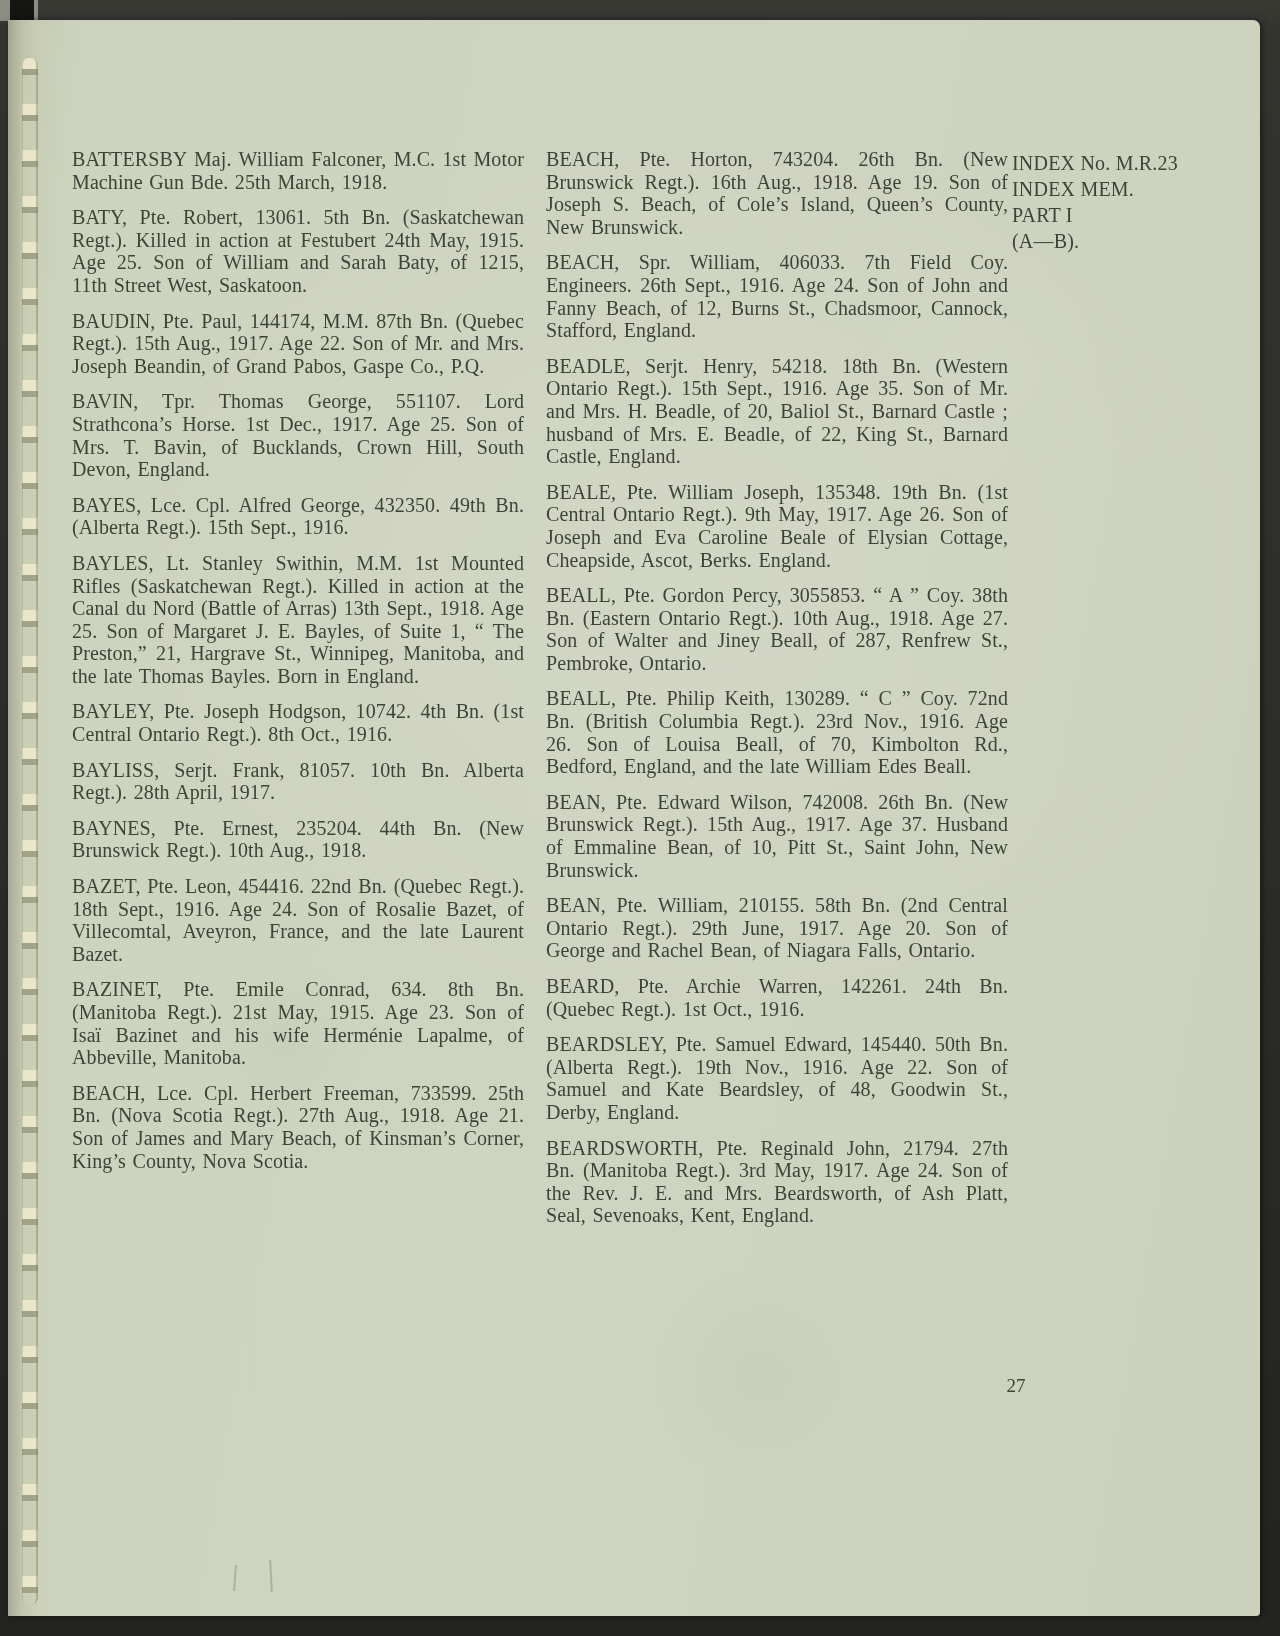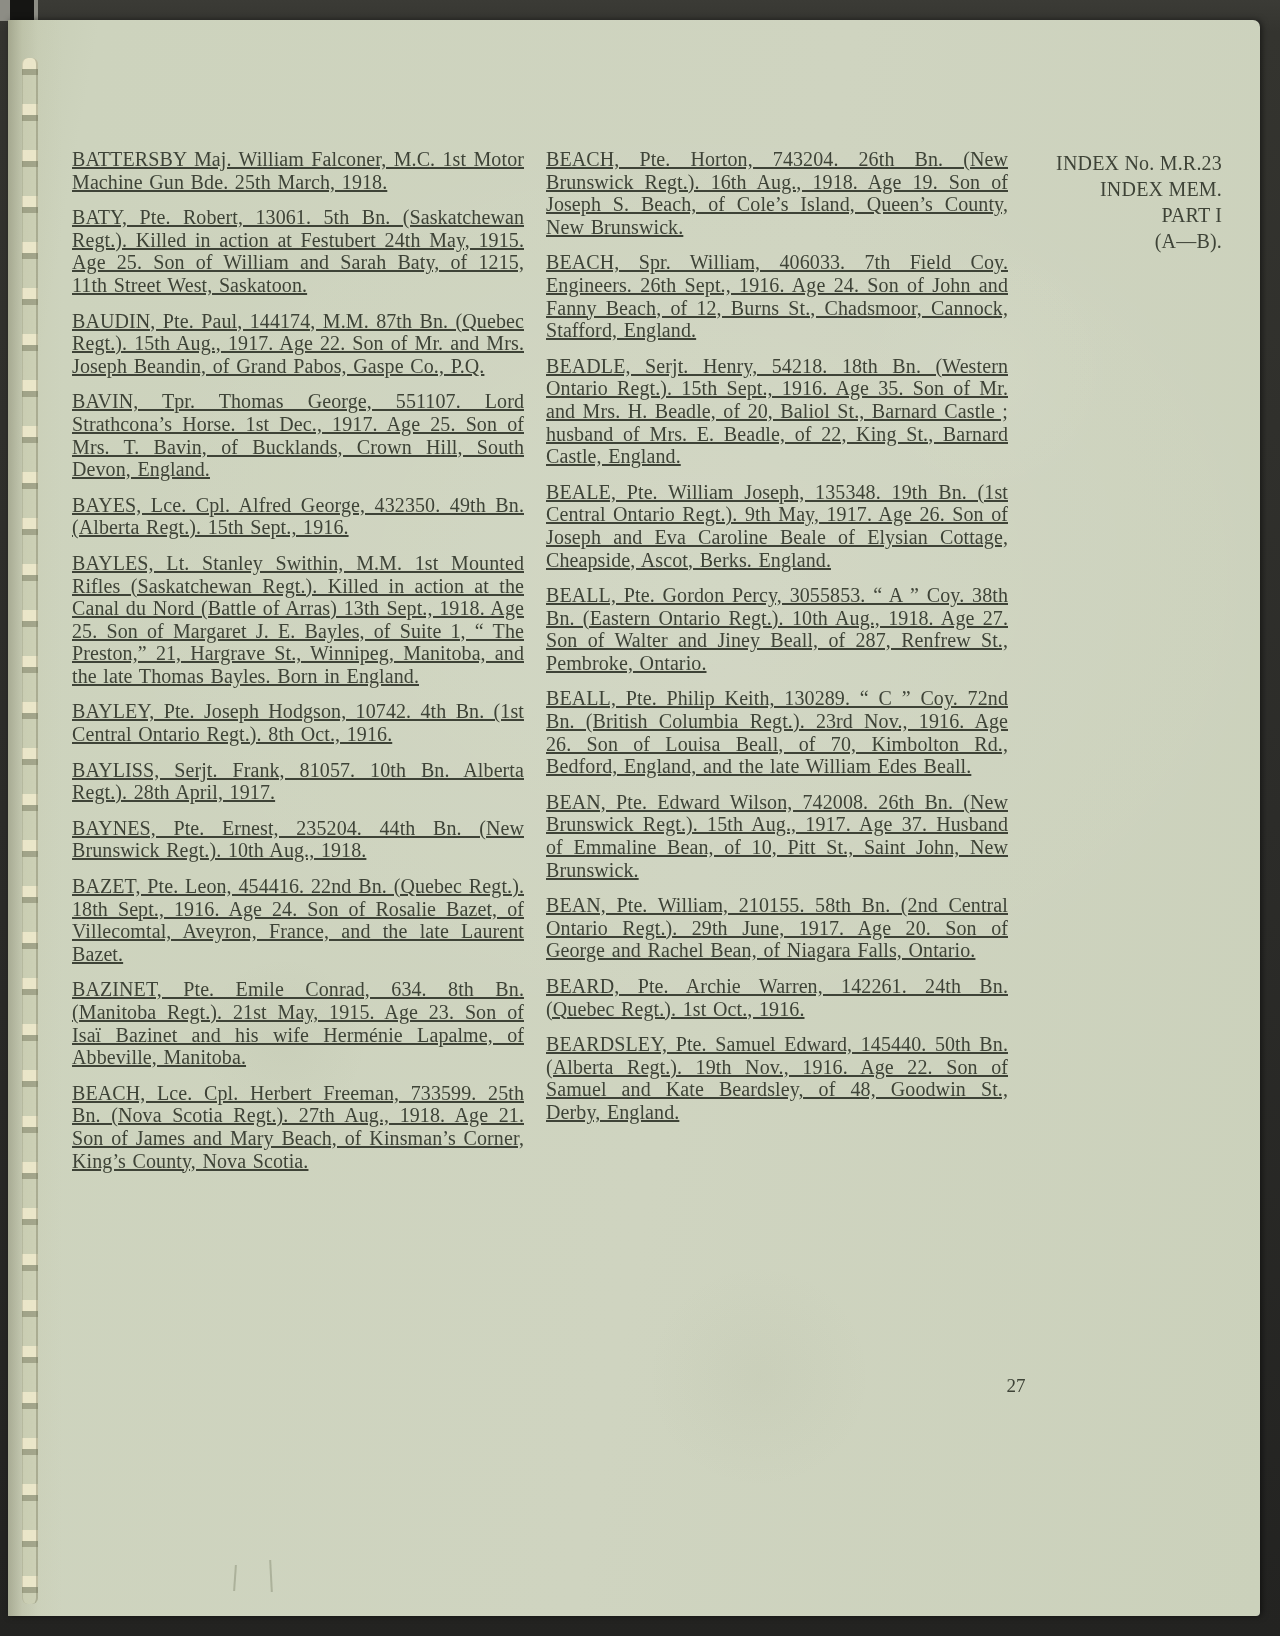--- a/index.html
+++ b/index.html
@@ -66,31 +66,29 @@
     pointer-events: none;
   }
   .col {
     position: absolute;
     top: 128px;
     font-size: 20px;
     line-height: 22.6px;
     letter-spacing: 0.1px;
     word-spacing: 1.5px;
     text-align: justify;
-    text-decoration: underline;
   }
   .col p { margin-bottom: 13px; }
   .col-left  { left: 64px;  width: 452px; }
   .col-right { left: 538px; width: 462px; }
   .index-block {
     position: absolute;
     left: 1004px; top: 130px; width: 210px;
     font-size: 20px; line-height: 26px;
     letter-spacing: 0.2px;
-    text-align: right;
   }
   .page-number {
     position: absolute;
     left: 986px; top: 1355px; width: 44px;
     font-size: 19px; text-align: center;
   }
   
   .mark {
     position: absolute;
     width: 2px; height: 26px;
@@ -135,19 +133,20 @@
     <p>BEACH, Pte. Horton, 743204. 26th Bn. (New Brunswick Regt.). 16th Aug., 1918. Age 19. Son of Joseph S. Beach, of Cole’s Island, Queen’s County, New Brunswick.</p>
     <p>BEACH, Spr. William, 406033. 7th Field Coy. Engineers. 26th Sept., 1916. Age 24. Son of John and Fanny Beach, of 12, Burns St., Chadsmoor, Cannock, Stafford, England.</p>
     <p>BEADLE, Serjt. Henry, 54218. 18th Bn. (Western Ontario Regt.). 15th Sept., 1916. Age 35. Son of Mr. and Mrs. H. Beadle, of 20, Baliol St., Barnard Castle ; husband of Mrs. E. Beadle, of 22, King St., Barnard Castle, England.</p>
     <p>BEALE, Pte. William Joseph, 135348. 19th Bn. (1st Central Ontario Regt.). 9th May, 1917. Age 26. Son of Joseph and Eva Caroline Beale of Elysian Cottage, Cheapside, Ascot, Berks. England.</p>
     <p>BEALL, Pte. Gordon Percy, 3055853. “ A ” Coy. 38th Bn. (Eastern Ontario Regt.). 10th Aug., 1918. Age 27. Son of Walter and Jiney Beall, of 287, Renfrew St., Pembroke, Ontario.</p>
     <p>BEALL, Pte. Philip Keith, 130289. “ C ” Coy. 72nd Bn. (British Columbia Regt.). 23rd Nov., 1916. Age 26. Son of Louisa Beall, of 70, Kimbolton Rd., Bedford, England, and the late William Edes Beall.</p>
     <p>BEAN, Pte. Edward Wilson, 742008. 26th Bn. (New Brunswick Regt.). 15th Aug., 1917. Age 37. Husband of Emmaline Bean, of 10, Pitt St., Saint John, New Brunswick.</p>
     <p>BEAN, Pte. William, 210155. 58th Bn. (2nd Central Ontario Regt.). 29th June, 1917. Age 20. Son of George and Rachel Bean, of Niagara Falls, Ontario.</p>
     <p>BEARD, Pte. Archie Warren, 142261. 24th Bn. (Quebec Regt.). 1st Oct., 1916.</p>
     <p>BEARDSLEY, Pte. Samuel Edward, 145440. 50th Bn. (Alberta Regt.). 19th Nov., 1916. Age 22. Son of Samuel and Kate Beardsley, of 48, Goodwin St., Derby, England.</p>
+    <p>BEARDSWORTH, Pte. Reginald John, 21794. 27th Bn. (Manitoba Regt.). 3rd May, 1917. Age 24. Son of the Rev. J. E. and Mrs. Beardsworth, of Ash Platt, Seal, Sevenoaks, Kent, England.</p>
   </div>
 
   <div class="page-number">27</div>
 
   <div class="mark" style="left:226px; top:1545px; transform:rotate(4deg);"></div>
   <div class="mark" style="left:262px; top:1540px; height:32px; transform:rotate(-3deg);"></div>
 </div>
 
 </body></html>

